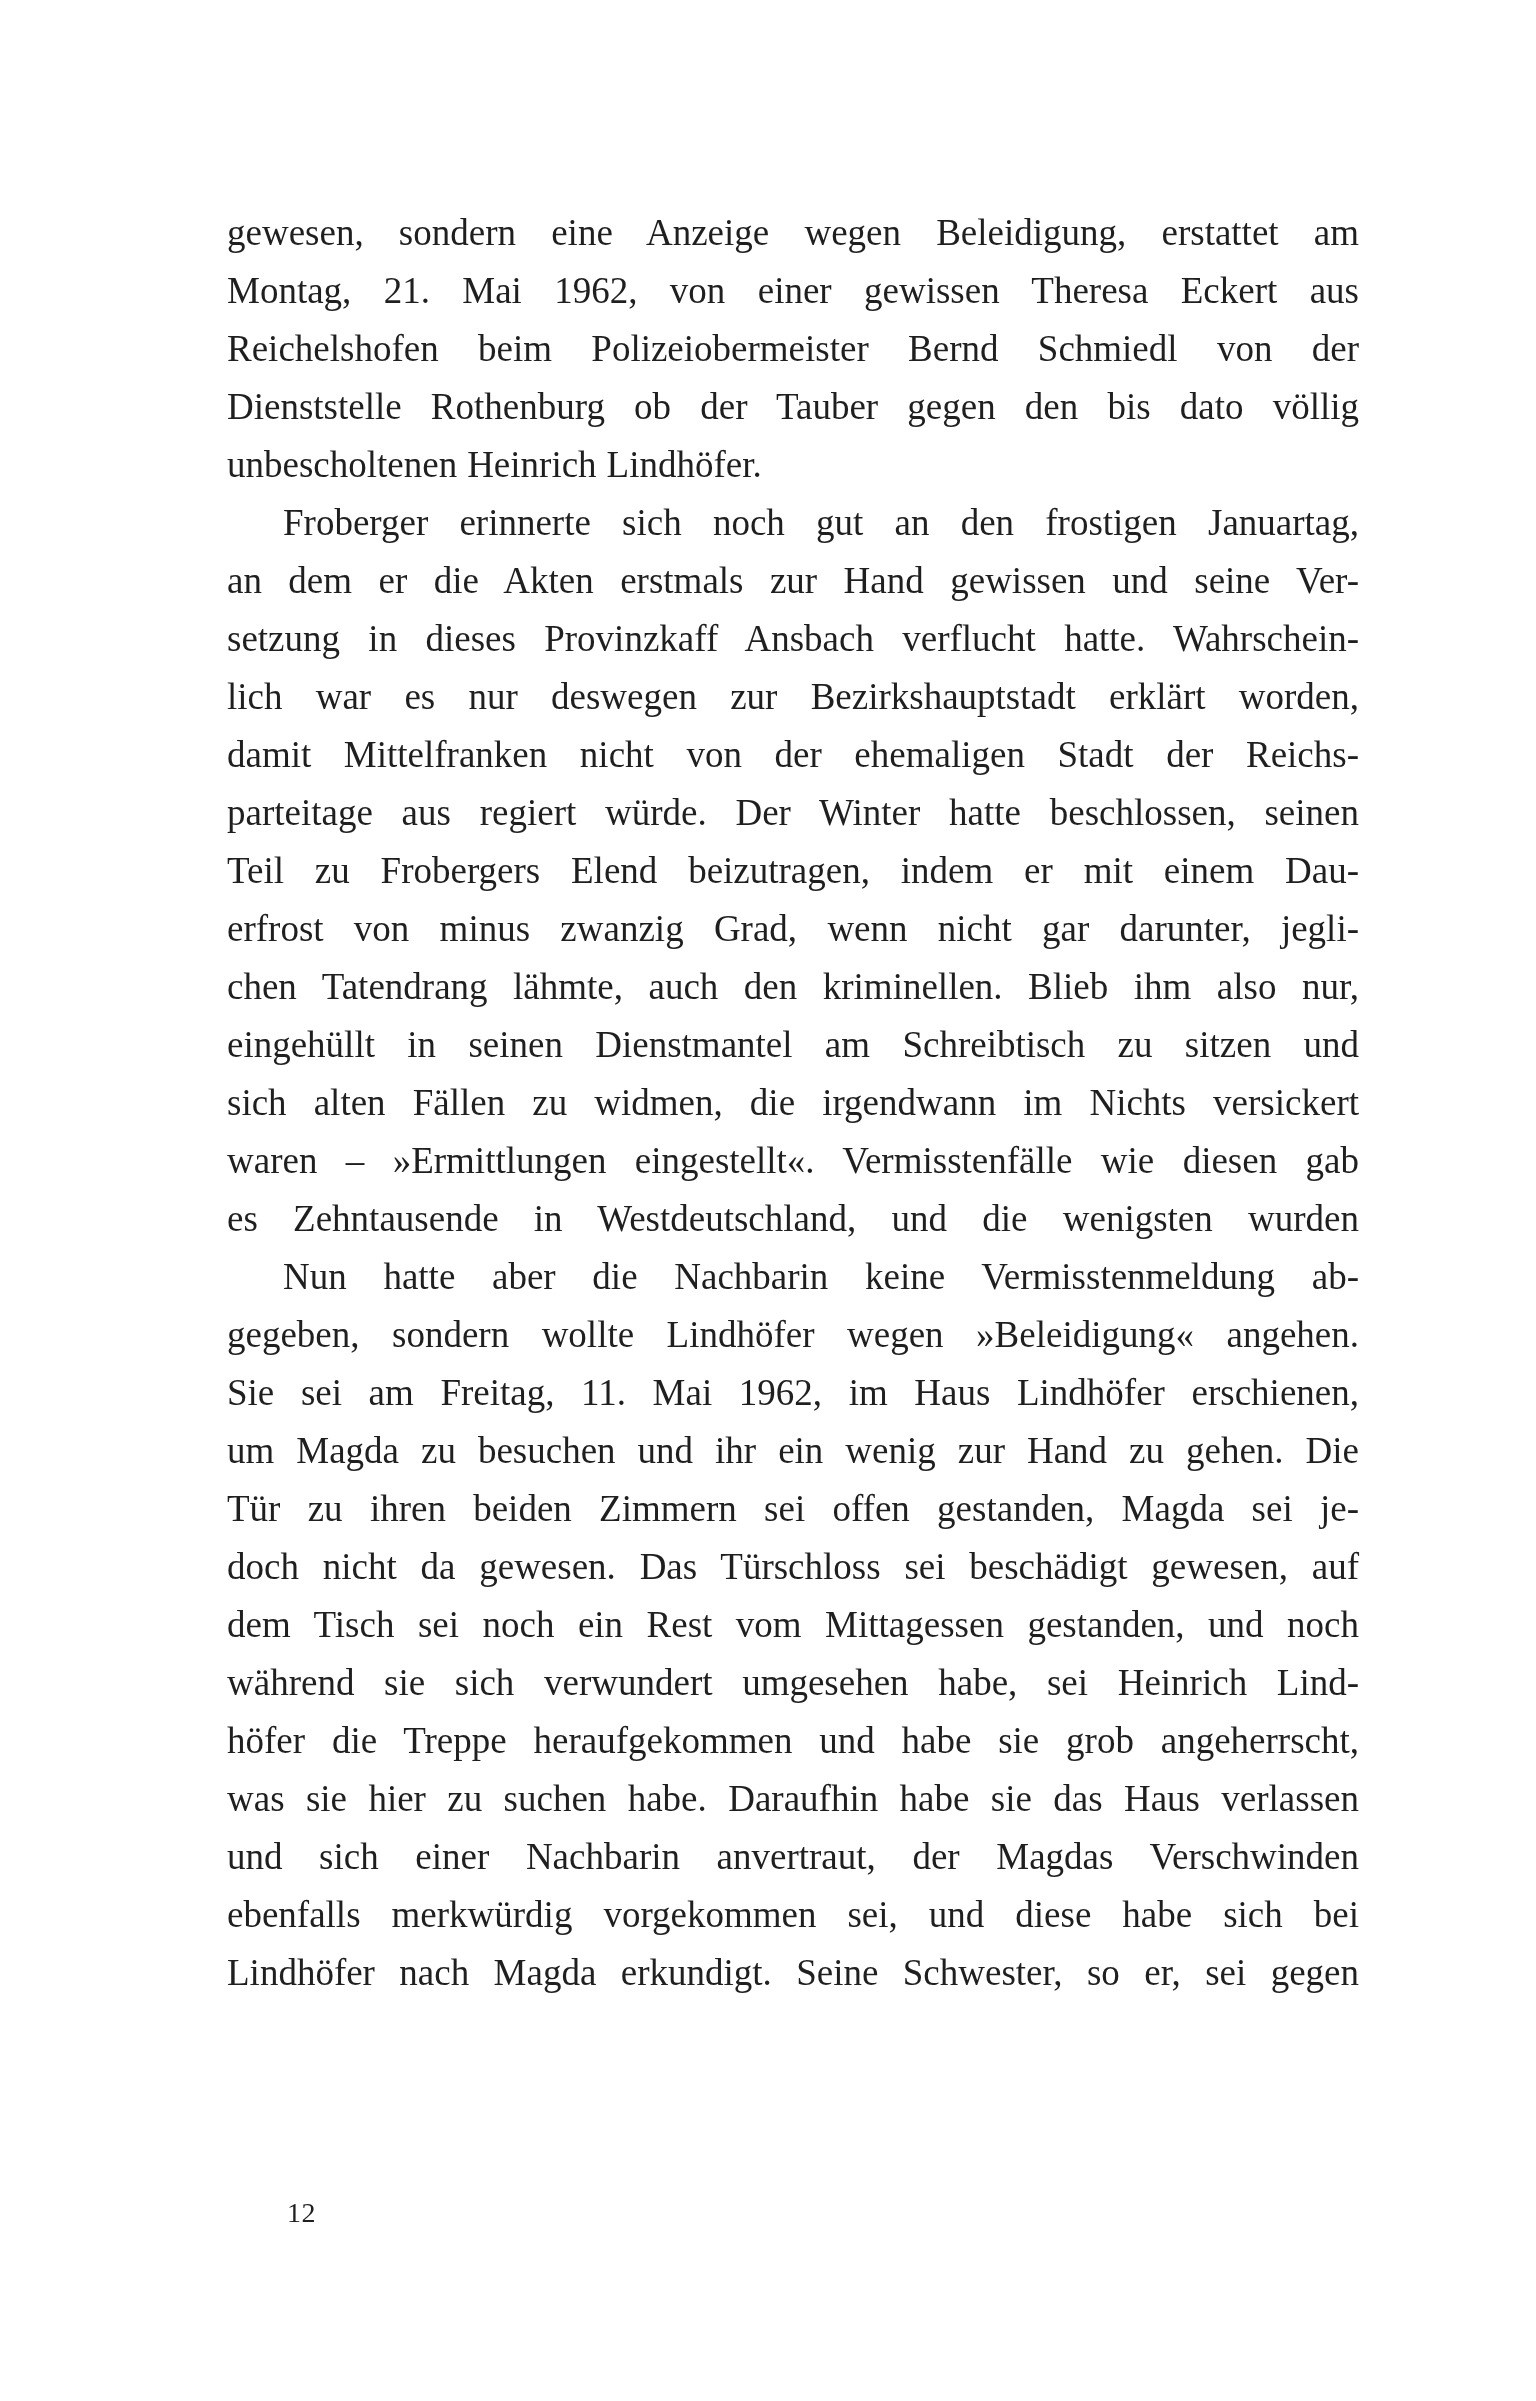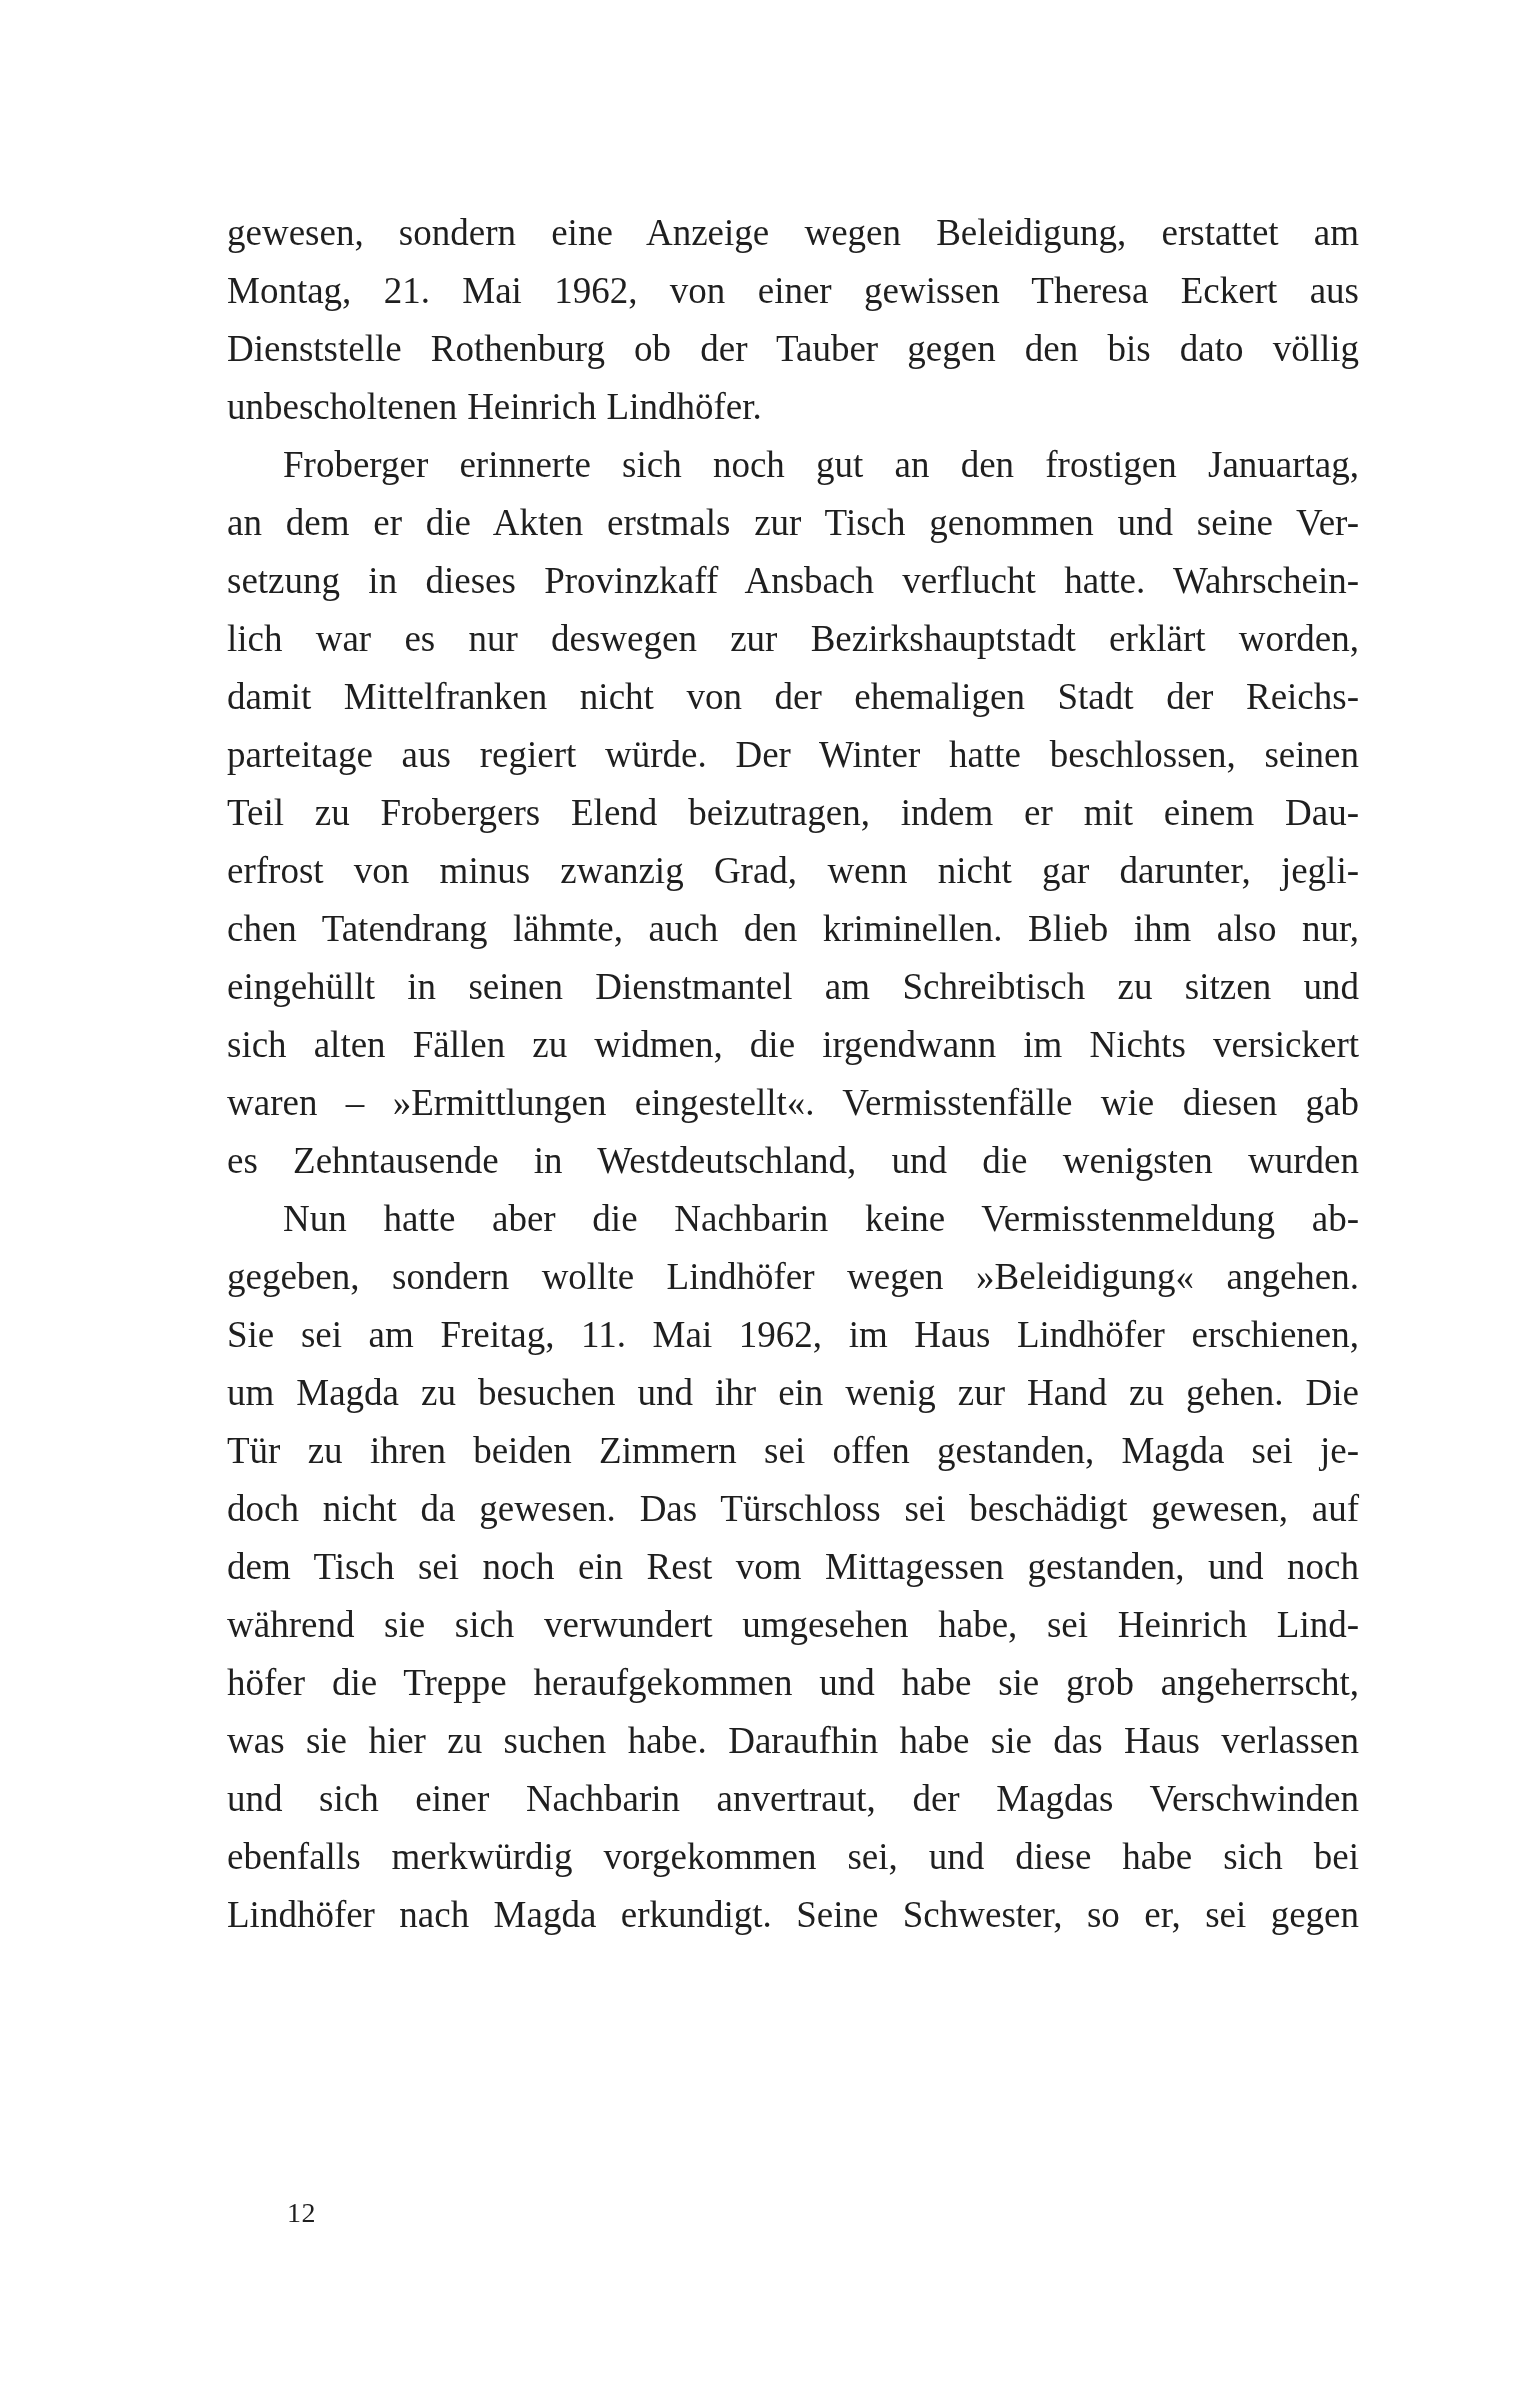--- a/index.html
+++ b/index.html
@@ -60,26 +60,27 @@
     }
   </style>
 </head>
 <body>
 
 <div class="page" style="background: rgb(255, 255, 255);">
   <div class="text-block" style="color: rgb(31, 31, 31);">
       <div class="paragraph">
         <div class="line">gewesen, sondern eine Anzeige wegen Beleidigung, erstattet am</div>
         <div class="line">Montag, 21. Mai 1962, von einer gewissen Theresa Eckert aus</div>
+        <div class="line">Reichelshofen beim Polizeiobermeister Bernd Schmiedl von der</div>
         <div class="line">Dienststelle Rothenburg ob der Tauber gegen den bis dato völlig</div>
         <div class="line flush-last">unbescholtenen Heinrich Lindhöfer.</div>
       </div>
       <div class="paragraph">
         <div class="line indent">Froberger erinnerte sich noch gut an den frostigen Januartag,</div>
-        <div class="line">an dem er die Akten erstmals zur Tisch genommen und seine Ver-</div>
+        <div class="line">an dem er die Akten erstmals zur Hand gewissen und seine Ver-</div>
         <div class="line">setzung in dieses Provinzkaff Ansbach verflucht hatte. Wahrschein-</div>
         <div class="line">lich war es nur deswegen zur Bezirkshauptstadt erklärt worden,</div>
         <div class="line">damit Mittelfranken nicht von der ehemaligen Stadt der Reichs-</div>
         <div class="line">parteitage aus regiert würde. Der Winter hatte beschlossen, seinen</div>
         <div class="line">Teil zu Frobergers Elend beizutragen, indem er mit einem Dau-</div>
         <div class="line">erfrost von minus zwanzig Grad, wenn nicht gar darunter, jegli-</div>
         <div class="line">chen Tatendrang lähmte, auch den kriminellen. Blieb ihm also nur,</div>
         <div class="line">eingehüllt in seinen Dienstmantel am Schreibtisch zu sitzen und</div>
         <div class="line">sich alten Fällen zu widmen, die irgendwann im Nichts versickert</div>
         <div class="line">waren – »Ermittlungen eingestellt«. Vermisstenfälle wie diesen gab</div>

